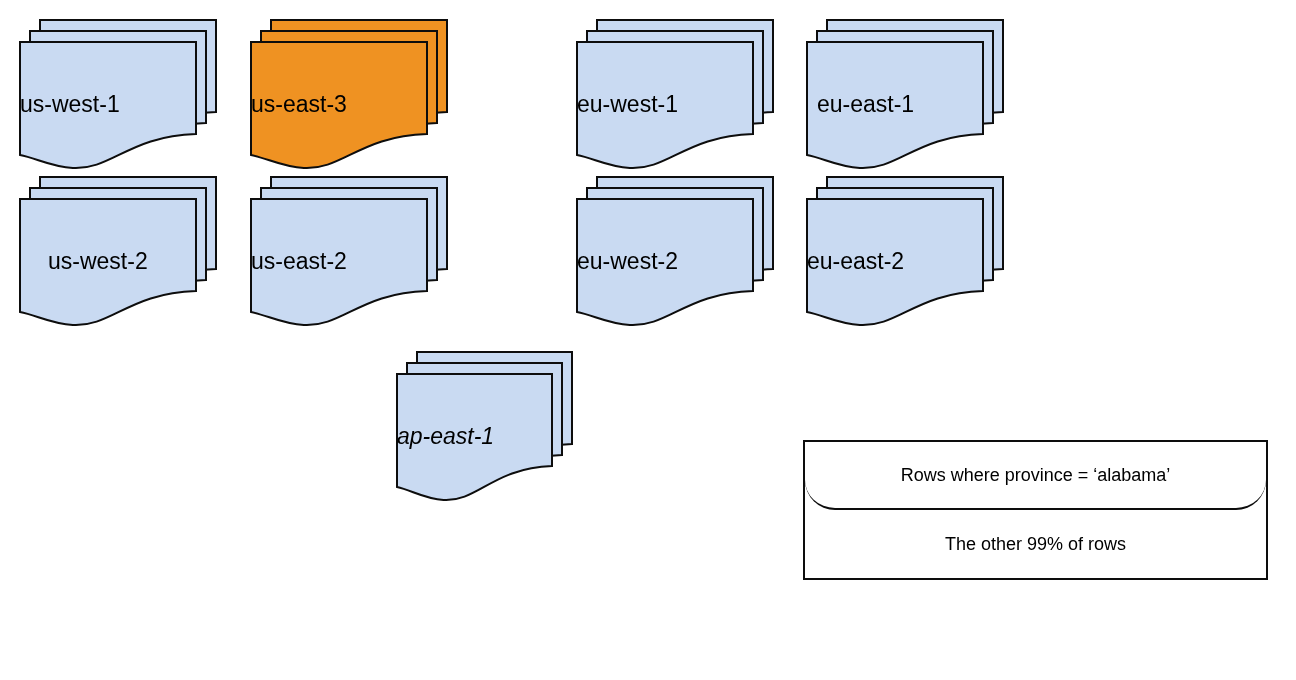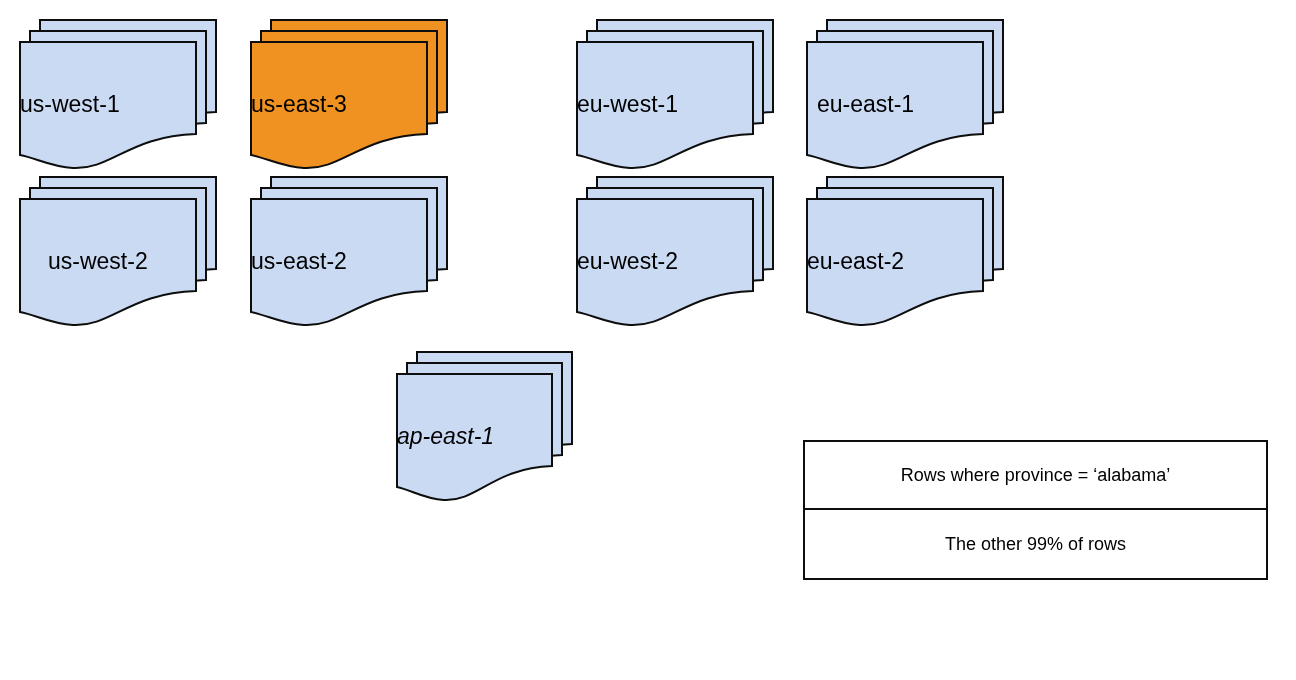--- a/index.html
+++ b/index.html
@@ -58,20 +58,21 @@
   }
   .legend-row {
     flex: 1 1 50%;
     display: flex;
     align-items: center;
     justify-content: center;
     font-family: "Liberation Sans", sans-serif;
     font-size: 18px;
     color: #000000;
     box-sizing: border-box;
+    border-radius: 30px;
   }
   .legend-row.top {
     border-bottom: 2px solid #0d0d0d;
   }
 </style>
 </head>
 <body>
 
 <div id="canvas">
     <div class="doc-stack" style="left: 18px; top: 18px; width: 200px; height: 158px;">

